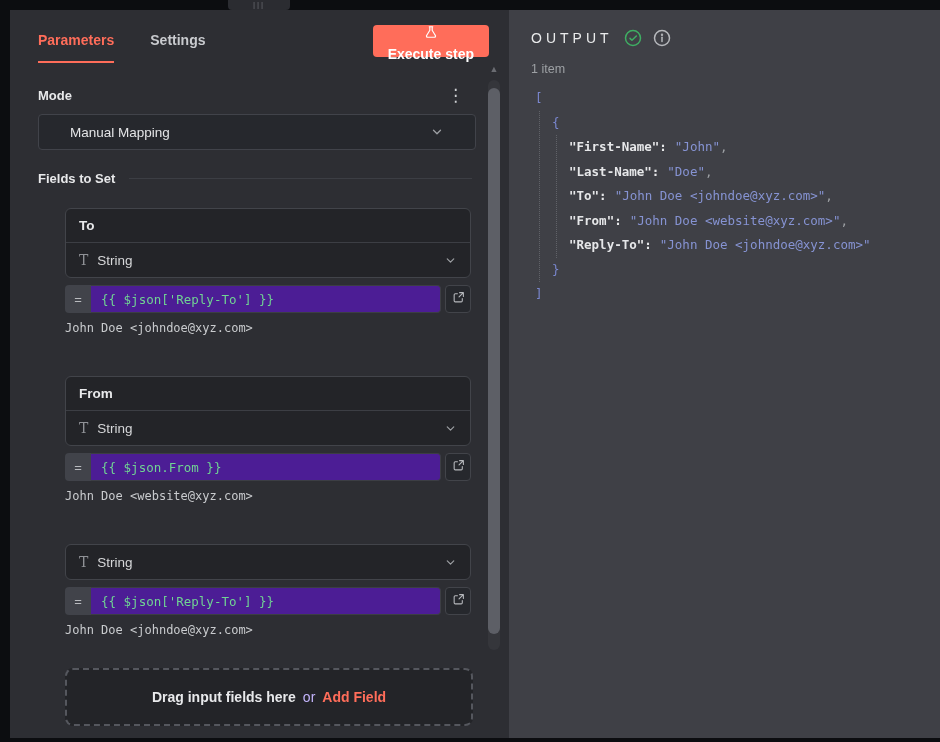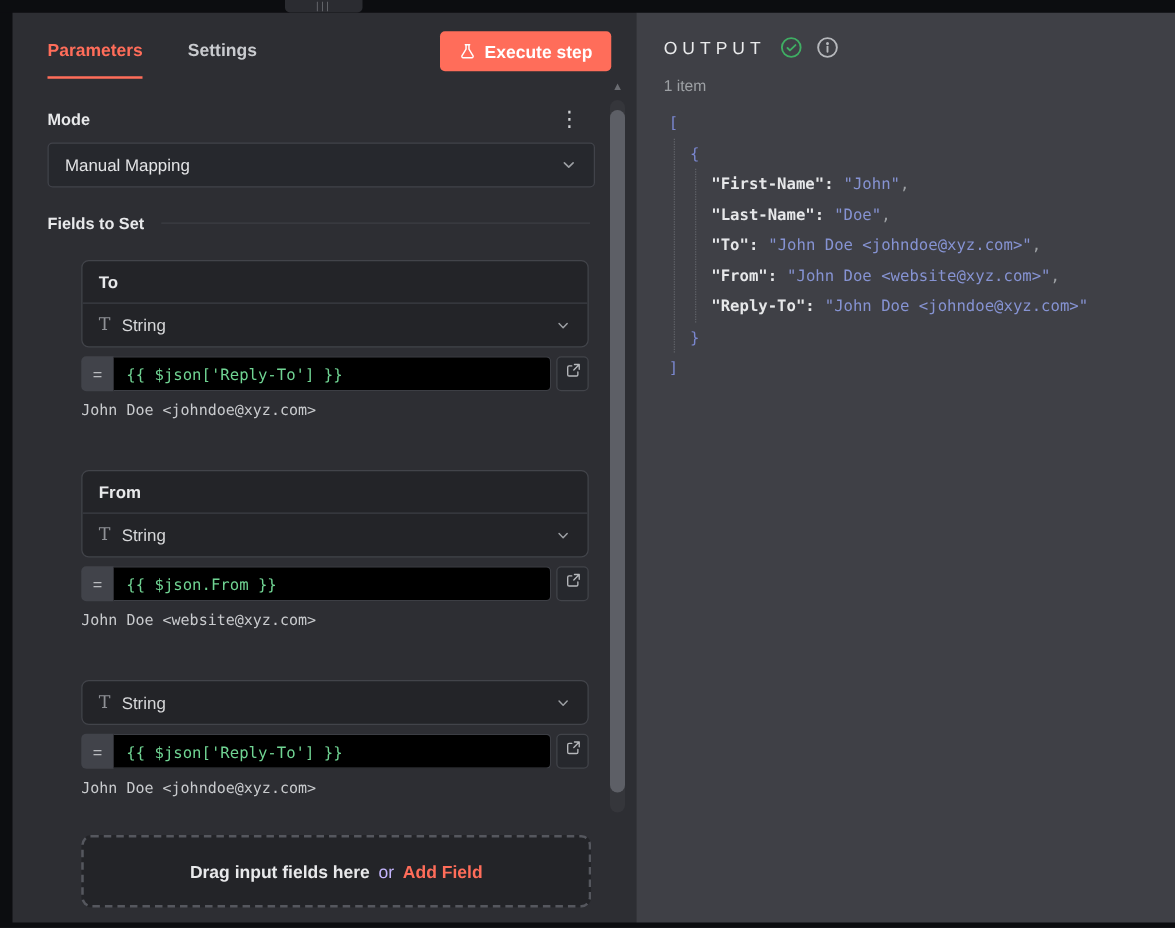--- a/index.html
+++ b/index.html
@@ -27,51 +27,52 @@
   .panel-header { position:relative; height:62px; }
   .tabs { display:flex; gap:36px; padding:22px 0 0 28px; }
   .tab { font-size:14px; font-weight:600; color:#c9cbcf; padding-bottom:13px; cursor:pointer; }
   .tab.active { color:#ff6d5a; border-bottom:2px solid #ff6d5a; }
   .execute-btn {
     position:absolute; right:20px; top:15px; height:32px;
     background:#ff6d5a; border:none; border-radius:4px;
     color:#ffffff; font-weight:600; font-size:14px;
     display:flex; align-items:center; gap:7px; padding:0 15px; cursor:pointer;
     font-family:inherit;
+    flex-direction:column;
   }
   .content { position:absolute; top:62px; left:18px; width:448px; }
   .mode-row { display:flex; align-items:center; justify-content:space-between; margin-top:14px; height:18px; padding:0 12px 0 10px; }
   .label { font-size:13px; font-weight:700; color:#e8e9eb; }
   .kebab { color:#cfd1d4; font-size:17px; line-height:1; cursor:pointer; }
   .select {
     margin-top:10px; margin-left:10px; width:438px; height:36px;
     background:#26282d; border:1px solid #41434a; border-radius:4px;
     display:flex; align-items:center; justify-content:space-between;
-    padding:0 13px; cursor:pointer;
+    padding:0 31px; cursor:pointer;
   }
   .select-text { font-size:13.5px; color:#e3e4e6; }
   .section-row { display:flex; align-items:center; gap:14px; margin-top:20px; height:16px; padding-left:10px; }
   .hr { flex:1; height:1px; background:#3c3e44; margin-right:4px; }
 
   .field-block { margin-left:37px; width:406px; }
   .fb0 { margin-top:22px; } .fb1, .fb2 { margin-top:40px; }
   .card { border:1px solid #42444a; border-radius:6px; background:#232428; overflow:hidden; }
   .card-header { height:34px; line-height:34px; padding:0 13px; font-size:13.5px; font-weight:700; color:#e8e9eb; border-bottom:1px solid #3c3e44; }
   .type-row { height:34px; display:flex; align-items:center; gap:9px; padding:0 13px; cursor:pointer; }
   .t-icon { font-family:"DejaVu Serif",serif; font-size:14px; color:#8f9196; }
   .type-text { font-size:13.5px; color:#d6d7d9; }
   .type-row .chev { margin-left:auto; }
   .expr-row { display:flex; align-items:stretch; height:28px; margin-top:7px; }
   .eq {
     width:26px; background:#41434a; color:#b9bbbf; font-size:13px;
     display:flex; align-items:center; justify-content:center;
     border-radius:4px 0 0 4px;
   }
   .expr-input {
-    flex:1; background:#000000; border:1px solid #3c3e44; border-left:none;
+    flex:1; background:#4c1d95; border:1px solid #3c3e44; border-left:none;
     border-radius:0 4px 4px 0; display:flex; align-items:center; padding:0 10px;
     font-family:"DejaVu Sans Mono",monospace; font-size:12.5px; color:#70d493;
     white-space:nowrap; overflow:hidden; cursor:text;
   }
   .expand-btn {
     width:26px; height:28px; margin-left:4px;
     background:#26282d; border:1px solid #42444a; border-radius:4px;
     display:flex; align-items:center; justify-content:center; cursor:pointer;
   }
   .preview { margin-top:8px; height:15px; font-family:"DejaVu Sans Mono",monospace; font-size:12px; color:#c9cbce; white-space:nowrap; }

